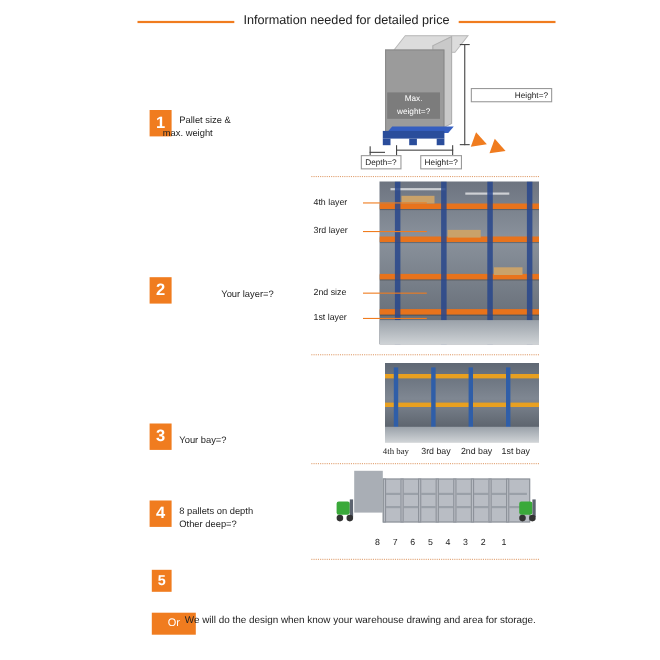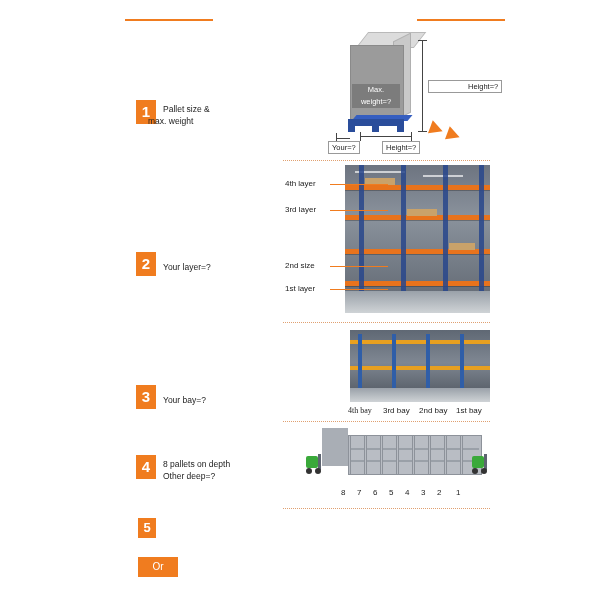--- a/index.html
+++ b/index.html
@@ -315,20 +315,21 @@
     color: #222;
   }
 </style>
 </head>
 <body>
 
 <div class="page">
 
   <div class="header">
     <div class="rule left"></div>
+    <div class="title">Information needed for detailed price</div>
     <div class="rule right"></div>
   </div>
 
   <div class="badge" style="left:136px; top:100px;">1</div>
   <div class="row-label" style="left:163px; top:103px; width:90px;">Pallet size &amp;</div>
   <div class="row-label" style="left:148px; top:115px; width:90px;">max. weight</div>
 
   <div class="pallet-wrap">
     <div class="box-top"></div>
     <div class="box-side"></div>
@@ -341,35 +342,35 @@
     <div class="pallet-foot" style="left:42px;"></div>
     <div class="pallet-foot" style="left:67px;"></div>
 
     <div class="dim-line" style="left:92px; top:8px; width:1px; height:92px;"></div>
     <div class="dim-line" style="left:88px; top:8px; width:9px; height:1px;"></div>
     <div class="dim-line" style="left:88px; top:99px; width:9px; height:1px;"></div>
     <div class="dim-box" style="left:98px; top:48px;padding-left:39px;">Height=?</div>
 
     <div class="dim-line" style="left:6px; top:101px; width:1px; height:10px;"></div>
     <div class="dim-line" style="left:6px; top:106px; width:14px; height:1px;"></div>
-    <div class="dim-box" style="left:-2px; top:109px;">Your=?</div>
+    <div class="dim-box" style="left:-2px; top:109px;">Depth=?</div>
 
     <div class="dim-line" style="left:30px; top:104px; width:52px; height:1px;"></div>
     <div class="dim-line" style="left:30px; top:100px; width:1px; height:9px;"></div>
     <div class="dim-line" style="left:81px; top:100px; width:1px; height:9px;"></div>
     <div class="dim-box" style="left:52px; top:109px;">Height=?</div>
 
     <div class="arrow-orange" style="left:100px; top:90px; transform:rotate(200deg);"></div>
     <div class="arrow-orange" style="left:117px; top:96px; transform:rotate(200deg);"></div>
   </div>
 
   <div class="dotted" style="top:160px;"></div>
 
   <div class="badge" style="left:136px; top:252px;">2</div>
-  <div class="row-label" style="left:163px; top:261px; width:100px;">Your layer=?</div>
+  <div class="row-label" style="left:175px; top:261px; width:100px;text-align:center;">Your layer=?</div>
 
   <div class="photo photo2">
     <div class="p2-light" style="left:10px; top:6px; width:50px;"></div>
     <div class="p2-light" style="left:78px; top:10px; width:40px;"></div>
     <div class="p2-beam" style="top:20px;"></div>
     <div class="p2-beam" style="top:50px;"></div>
     <div class="p2-beam" style="top:84px;"></div>
     <div class="p2-beam" style="top:116px;"></div>
     <div class="p2-upright" style="left:14px;"></div>
     <div class="p2-upright" style="left:56px;"></div>
@@ -454,14 +455,15 @@
   <div class="depth-num" style="left:405px; top:488px;">4</div>
   <div class="depth-num" style="left:421px; top:488px;">3</div>
   <div class="depth-num" style="left:437px; top:488px;">2</div>
   <div class="depth-num" style="left:456px; top:488px;">1</div>
 
   <div class="dotted" style="top:508px;"></div>
 
   <div class="badge small" style="left:138px; top:518px;">5</div>
 
   <div class="badge or" style="left:138px; top:557px;">Or</div>
+  <div class="bottom-text" style="left:168px; top:557px; width:320px;">We will do the design when know your warehouse drawing and area for storage.</div>
 
 </div>
 
 </body></html>

